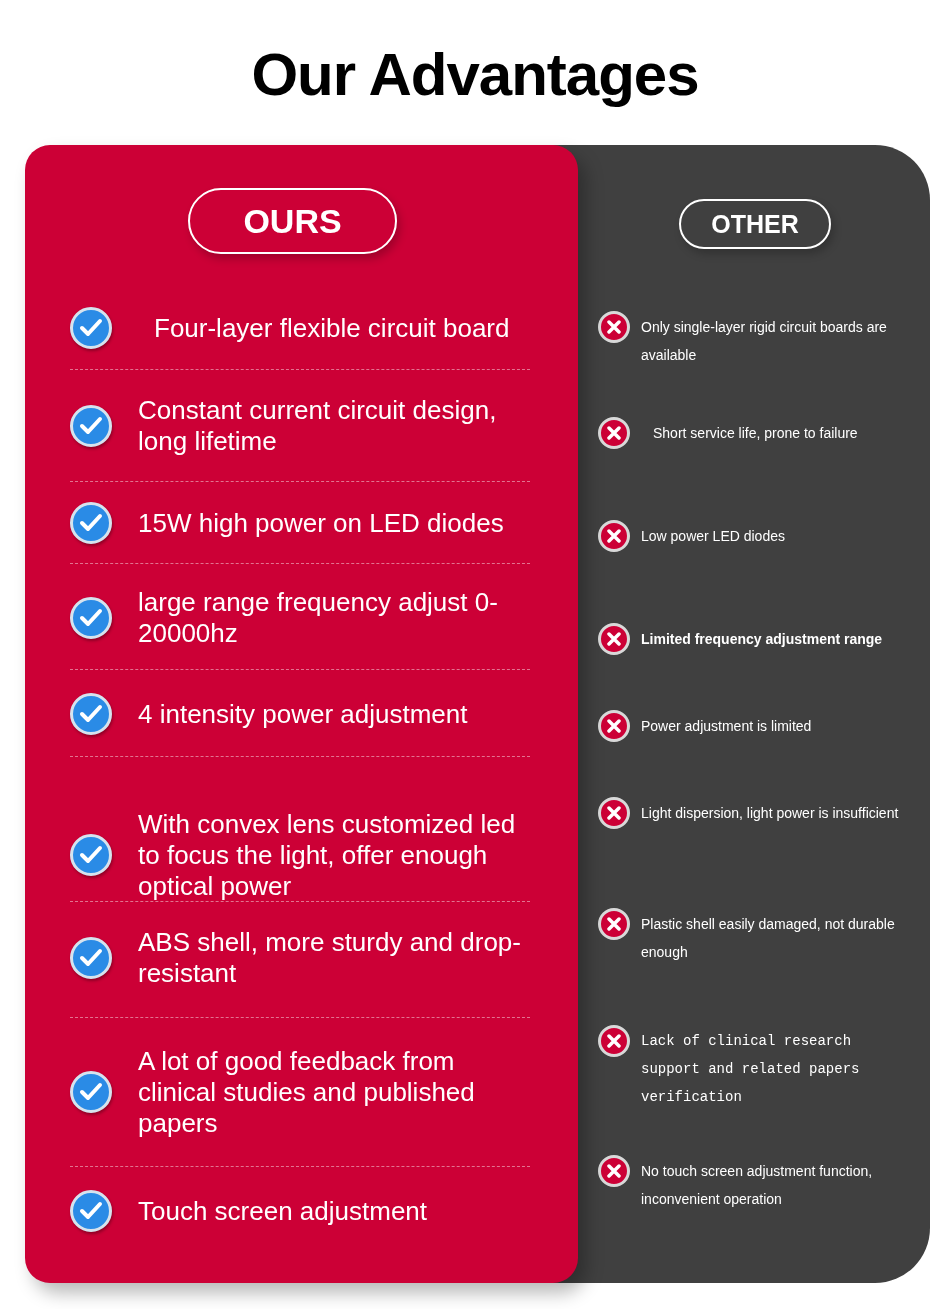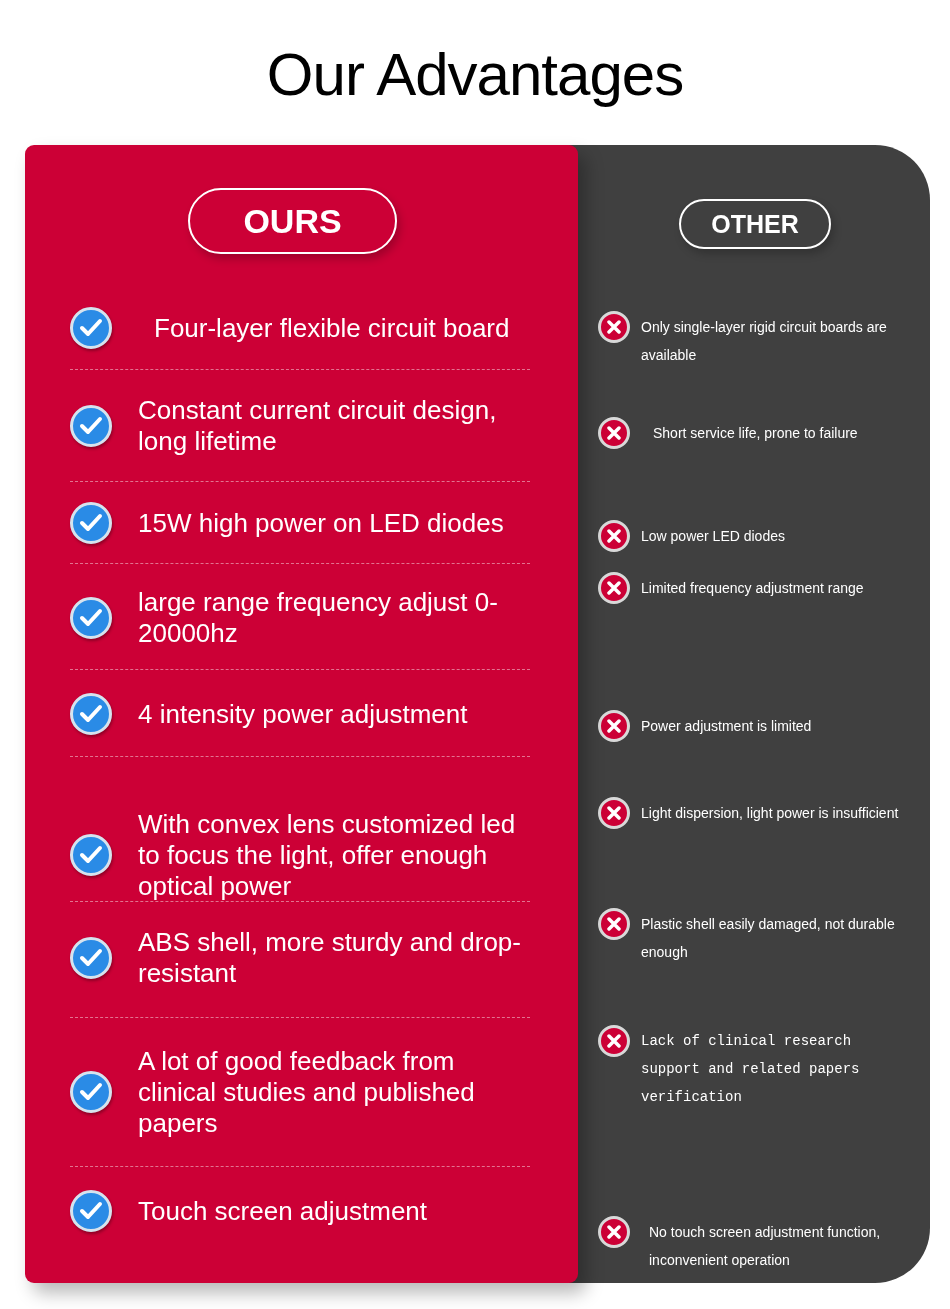--- a/index.html
+++ b/index.html
@@ -1,19 +1,19 @@
 <!DOCTYPE html>
 <html><head>
 <meta charset="utf-8">
 <style>
   *{box-sizing:border-box;margin:0;padding:0}
   body{width:950px;height:1309px;background:#fff;font-family:"Liberation Sans",sans-serif;position:relative;overflow:hidden}
-  .title{position:absolute;top:40px;left:0;width:950px;text-align:center;font-size:60px;font-weight:normal;color:#000;letter-spacing:-1px}
+  .title{position:absolute;top:40px;left:0;width:950px;text-align:center;font-size:60px;font-weight:bold;color:#000;letter-spacing:-1px}
   .grey{position:absolute;left:520px;top:145px;width:410px;height:1138px;background:#404040;border-radius:0 55px 55px 0}
-  .red{position:absolute;left:25px;top:145px;width:553px;height:1138px;background:#cc0036;border-radius:9px;box-shadow:8px 10px 18px rgba(0,0,0,.28)}
+  .red{position:absolute;left:25px;top:145px;width:553px;height:1138px;background:#cc0036;border-radius:25px;box-shadow:8px 10px 18px rgba(0,0,0,.28)}
   .pill{position:absolute;border:2px solid #fff;border-radius:40px;color:#fff;font-weight:bold;text-align:center;box-shadow:3px 5px 8px rgba(0,0,0,.22)}
   .pill-ours{left:163px;top:43px;width:209px;height:66px;line-height:62px;font-size:34px}
   .pill-other{left:159px;top:54px;width:152px;height:50px;line-height:46px;font-size:25px}
   .row{position:absolute;left:45px;width:460px;display:flex;align-items:center}
   .row .txt{color:#fff;font-size:26px;line-height:31px;margin-left:26px}
   .sep{position:absolute;left:45px;width:460px;border-top:1px dashed rgba(255,255,255,.45)}
   .chk{width:42px;height:42px;border-radius:50%;background:#2a8be6;border:3px solid #d6e3ee;flex:none;display:flex;align-items:center;justify-content:center;box-shadow:1px 2px 3px rgba(0,0,0,.3)}
   .orow{position:absolute;left:78px;width:310px;display:flex;align-items:flex-start}
   .orow .txt{color:#fff;font-size:14px;line-height:28px;margin-left:11px}
   .xic{width:32px;height:32px;border-radius:50%;background:#cc0036;border:3px solid #d9d9d9;flex:none;display:flex;align-items:center;justify-content:center;margin-top:-2px}
@@ -43,21 +43,21 @@
         <span class="txt">Short service life, prone to failure</span>
       </div>
       <div class="orow" style="top: 377px;">
         <span class="xic">
           <svg width="14" height="14" viewBox="0 0 14 14">
             <path d="M2 2 L12 12 M12 2 L2 12" stroke="#fff" stroke-width="3.5" stroke-linecap="round"></path>
           </svg>
         </span>
         <span class="txt">Low power LED diodes</span>
       </div>
-      <div class="orow" style="top: 429px;">
+      <div class="orow" style="top: 480px; font-weight: bold;">
         <span class="xic">
           <svg width="14" height="14" viewBox="0 0 14 14">
             <path d="M2 2 L12 12 M12 2 L2 12" stroke="#fff" stroke-width="3.5" stroke-linecap="round"></path>
           </svg>
         </span>
         <span class="txt">Limited frequency adjustment range</span>
       </div>
       <div class="orow" style="top: 567px;">
         <span class="xic">
           <svg width="14" height="14" viewBox="0 0 14 14">
@@ -83,21 +83,21 @@
         <span class="txt">Plastic shell easily damaged, not durable enough</span>
       </div>
       <div class="orow" style="top: 882px; font-family: Liberation Mono, monospace;">
         <span class="xic">
           <svg width="14" height="14" viewBox="0 0 14 14">
             <path d="M2 2 L12 12 M12 2 L2 12" stroke="#fff" stroke-width="3.5" stroke-linecap="round"></path>
           </svg>
         </span>
         <span class="txt">Lack of clinical research support and related papers verification</span>
       </div>
-      <div class="orow" style="top: 1073px; gap: 8px;">
+      <div class="orow" style="top: 1012px;">
         <span class="xic">
           <svg width="14" height="14" viewBox="0 0 14 14">
             <path d="M2 2 L12 12 M12 2 L2 12" stroke="#fff" stroke-width="3.5" stroke-linecap="round"></path>
           </svg>
         </span>
         <span class="txt">No touch screen adjustment function, inconvenient operation</span>
       </div>
     </div>
 </div>
 

